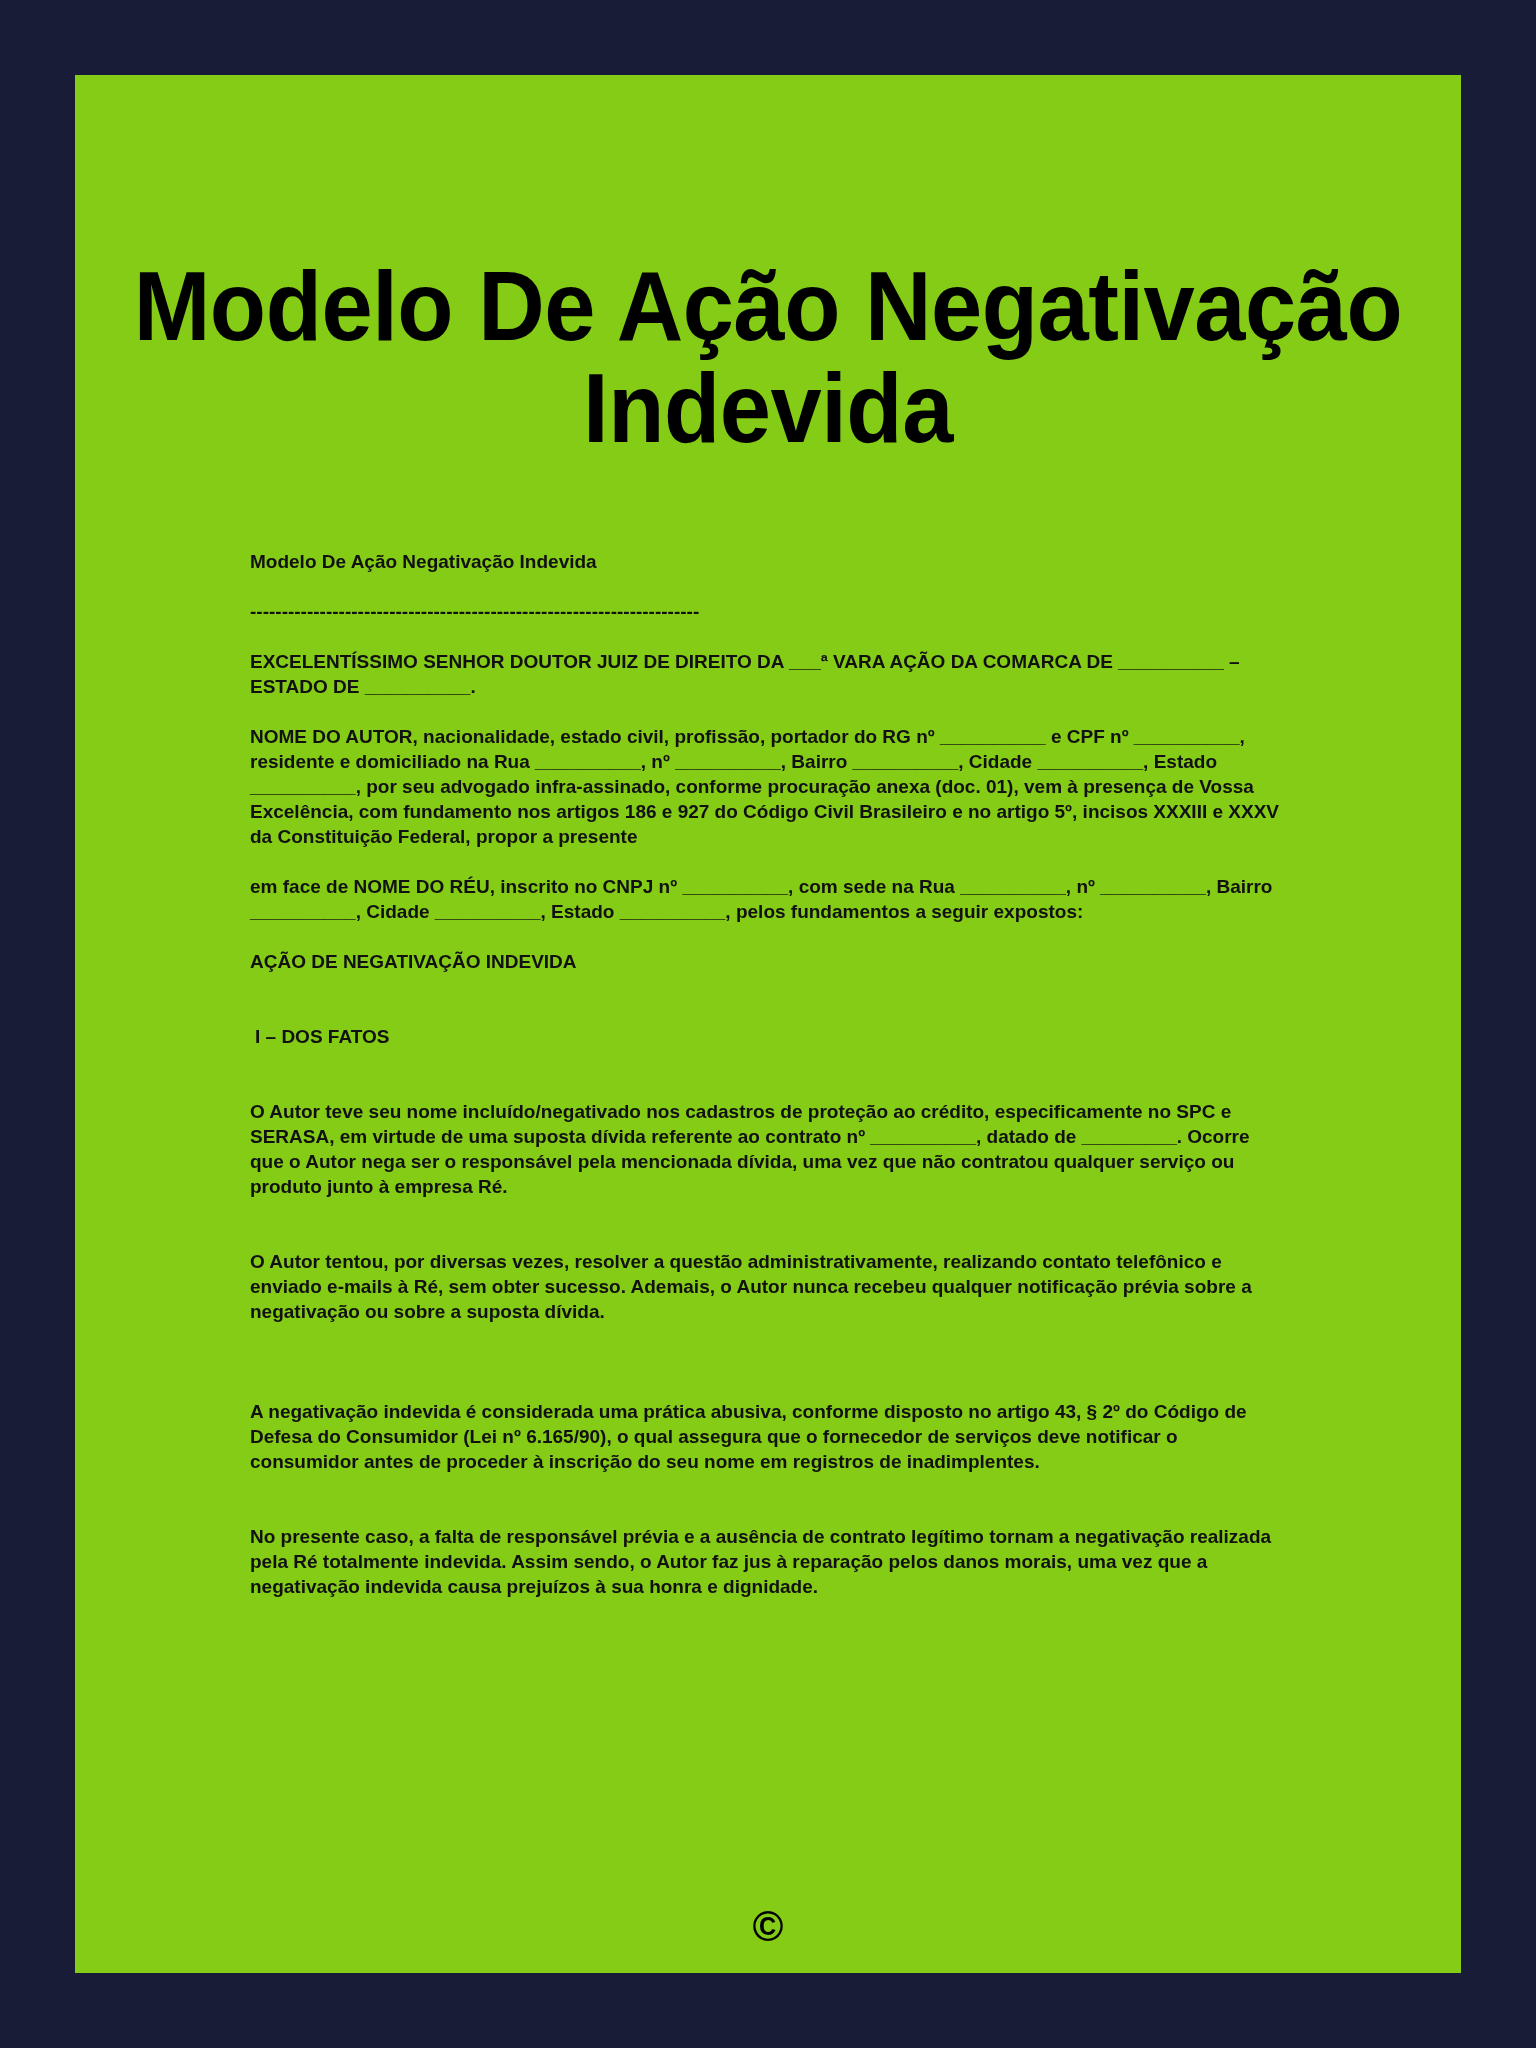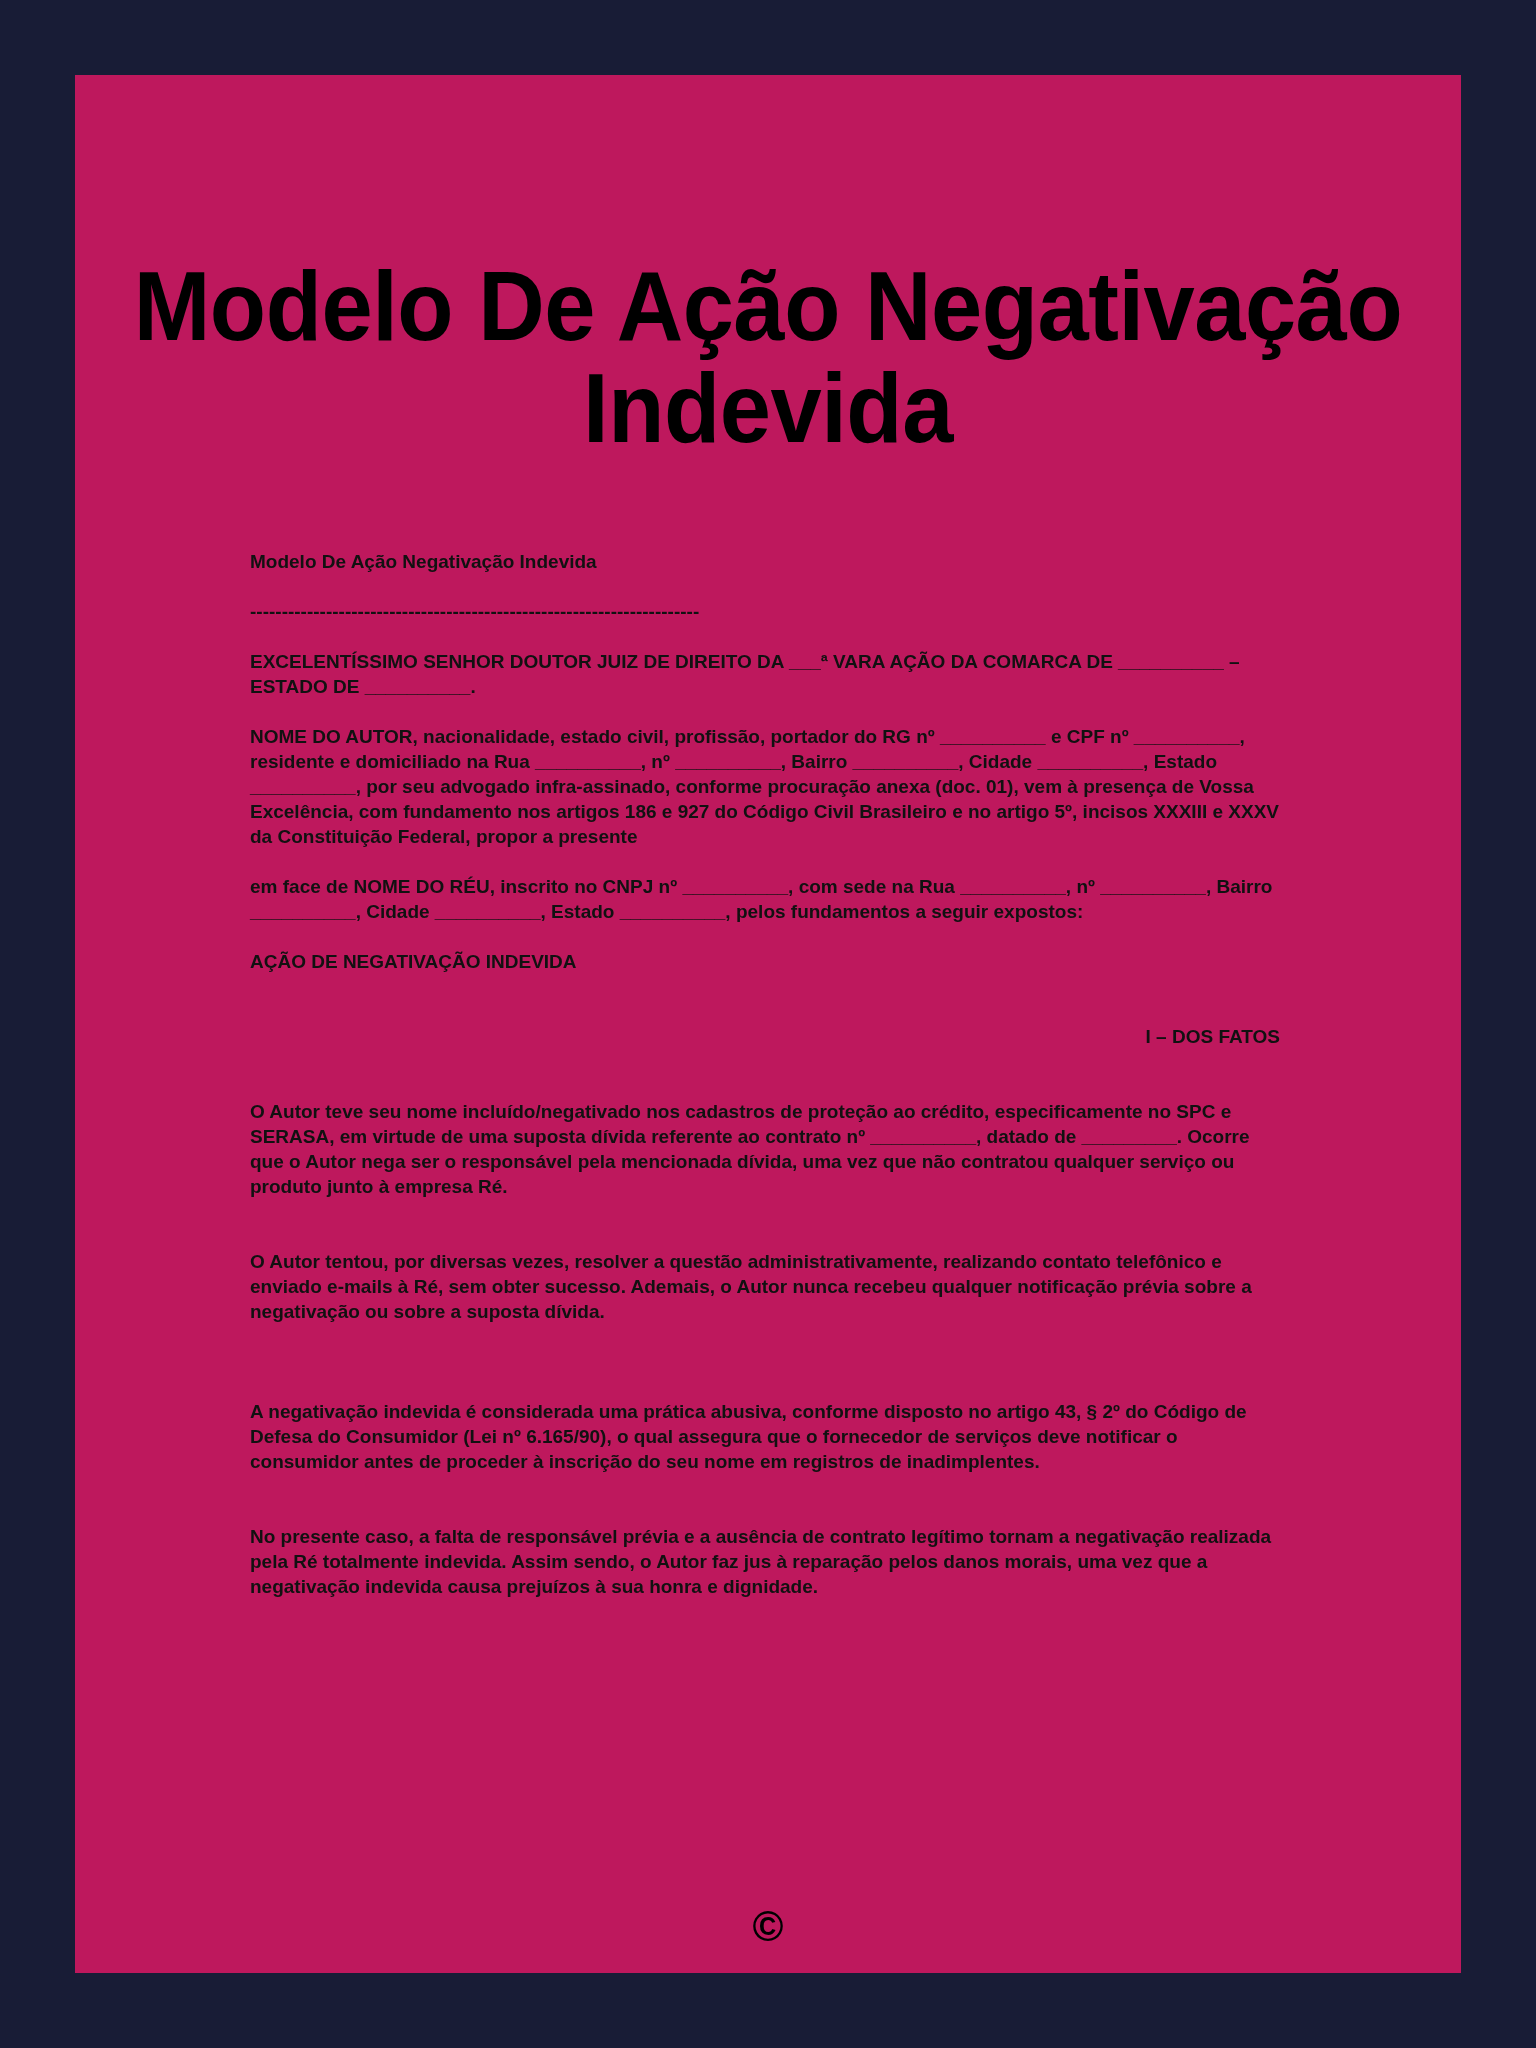--- a/index.html
+++ b/index.html
@@ -13,21 +13,21 @@
       position: relative;
       overflow: hidden;
       font-family: "Liberation Sans", sans-serif;
     }
     .page {
       position: absolute;
       left: 75px;
       top: 75px;
       width: 1386px;
       height: 1898px;
-      background: #be185d;
+      background: #84cc16;
     }
     .title {
       position: absolute;
       left: -75px;
       width: 1536px;
       top: 180px;
       margin: 0;
       text-align: center;
       font-family: "Liberation Sans", sans-serif;
       font-weight: bold;
@@ -47,21 +47,20 @@
       line-height: 25px;
       font-weight: bold;
       color: #111;
     }
     .content p {
       margin: 0 0 25px 0;
       white-space: pre-wrap;
     }
     .content p.heading-sec {
       padding-left: 5px;
-      text-align: right;
     }
     .spacer {
       height: 25px;
     }
     .copyright {
       position: absolute;
       left: 0;
       width: 100%;
       top: 1830px;
       text-align: center;

